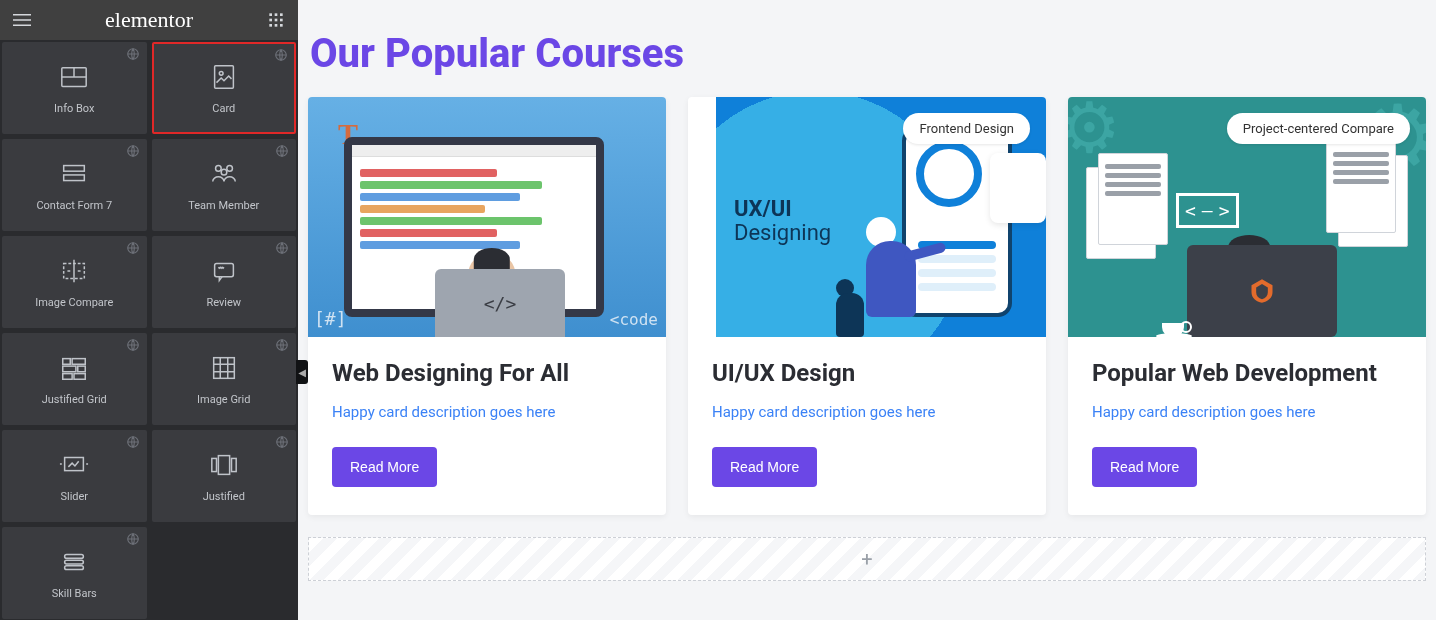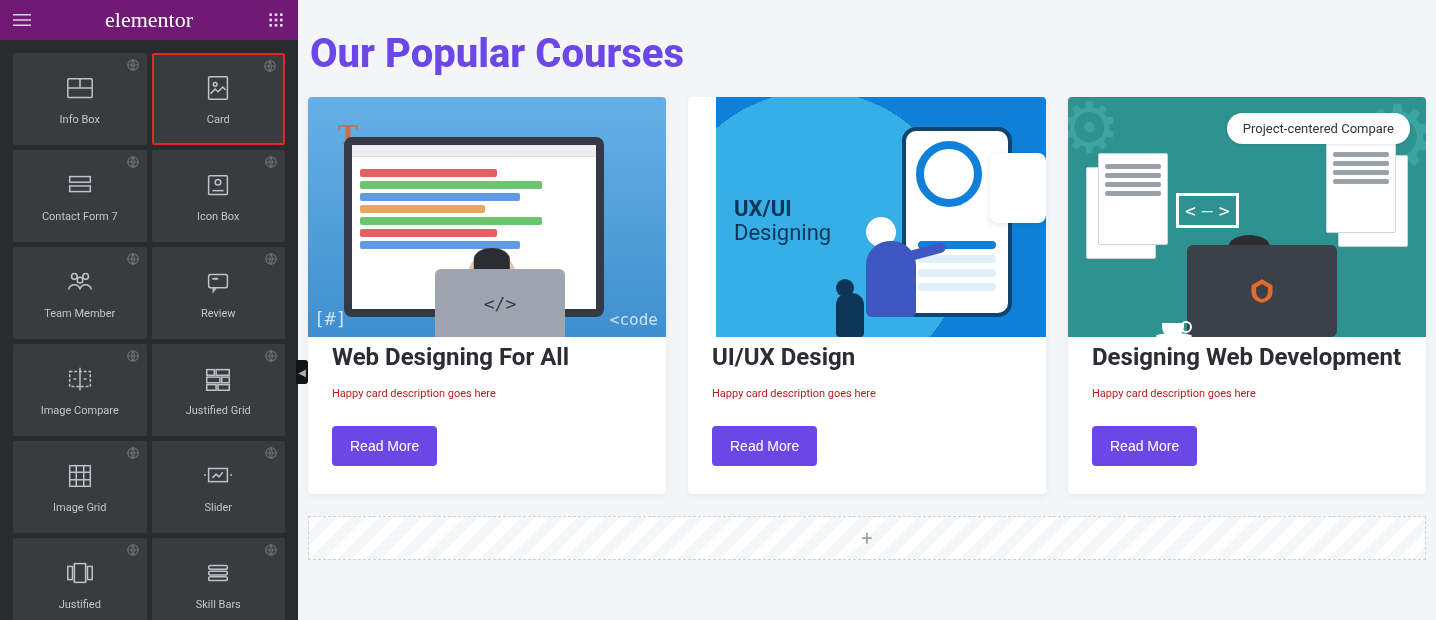--- a/index.html
+++ b/index.html
@@ -9,37 +9,37 @@
   
   .sidebar {
     width: 298px; min-width: 298px;
     background: #2a2b2e;
     display: flex; flex-direction: column;
     color: #d5d8dc;
     position: relative;
   }
   .sb-header {
     height: 40px;
-    background: #701a75;
+    background: #404040;
     display: flex; align-items: center; justify-content: space-between;
     padding: 0 10px;
   }
   .sb-header .burger, .sb-header .grid-btn {
     width: 24px; height: 24px;
     display: flex; align-items: center; justify-content: center;
     color: #d5d8dc; cursor: pointer;
   }
   .sb-header .logo {
     font-family: "Brush Script MT", cursive;
     font-size: 22px; color: #fff;
   }
   .widget-grid {
     flex: 1; overflow-y: auto;
     display: grid; grid-template-columns: 1fr 1fr;
-    gap: 5px; padding: 13px;
+    gap: 5px; padding: 2px;
   }
   .widget-item {
     background: #3a3b3f;
     border: 1px solid transparent;
     border-radius: 2px;
     height: 92px;
     display: flex; flex-direction: column;
     align-items: center; justify-content: center;
     gap: 10px;
     position: relative;
@@ -86,23 +86,23 @@
     display:flex; align-items:center; justify-content:center;
     overflow:hidden;
   }
   .card-badge {
     position: absolute; top: 16px; right: 16px;
     background: #fff; border-radius: 999px;
     padding: 8px 16px; font-size: 13px;
     color: #333;
     box-shadow: 0 1px 3px rgba(0,0,0,0.1);
   }
-  .card-body { padding: 6px 24px 28px; }
+  .card-body { padding: 22px 24px 28px; }
   .card-title { font-size: 24px; font-weight: 700; color:#2b2d33; margin-bottom: 10px; }
-  .card-desc { font-size: 11px; color:#b91c1c; margin-bottom: 26px; margin-top: 16px; }
+  .card-desc { font-size: 15px; color:#3b82f6; margin-bottom: 26px; margin-top: 16px; }
   .read-more {
     display:inline-block;
     background:#6b47e6; color:#fff;
     border:none; border-radius:4px;
     padding: 12px 18px; font-size:14px; cursor:pointer;
   }
   
   .add-section {
     margin-top: 22px;
     height: 44px;
@@ -239,34 +239,20 @@
           </svg></span>
       <span class="w-icon">
           <svg viewBox="0 0 32 32" fill="none" stroke="currentColor" stroke-width="1.6">
             <rect x="5" y="7" width="22" height="6"></rect>
             <rect x="5" y="17" width="22" height="6"></rect>
           </svg>
         </span>
       <span>Contact Form 7</span>
     </div>
 
-    <div class="widget-item">
-      <span class="globe"><svg viewBox="0 0 24 24" fill="currentColor">
-            <circle cx="12" cy="12" r="9" fill="none" stroke="currentColor" stroke-width="2"></circle>
-            <path d="M3 12h18M12 3c3 3 3 15 0 18M12 3c-3 3-3 15 0 18" fill="none" stroke="currentColor" stroke-width="2"></path>
-          </svg></span>
-      <span class="w-icon">
-          <svg viewBox="0 0 32 32" fill="none" stroke="currentColor" stroke-width="1.6">
-            <rect x="6" y="6" width="20" height="20" rx="1"></rect>
-            <circle cx="16" cy="13" r="3"></circle>
-            <line x1="10" y1="22" x2="22" y2="22"></line>
-          </svg>
-        </span>
-      <span>Icon Box</span>
-    </div>
 
     <div class="widget-item">
       <span class="globe"><svg viewBox="0 0 24 24" fill="currentColor">
             <circle cx="12" cy="12" r="9" fill="none" stroke="currentColor" stroke-width="2"></circle>
             <path d="M3 12h18M12 3c3 3 3 15 0 18M12 3c-3 3-3 15 0 18" fill="none" stroke="currentColor" stroke-width="2"></path>
           </svg></span>
       <span class="w-icon">
           <svg viewBox="0 0 32 32" fill="none" stroke="currentColor" stroke-width="1.6">
             <circle cx="10" cy="10" r="3"></circle>
             <circle cx="22" cy="10" r="3"></circle>
@@ -277,41 +263,41 @@
       <span>Team Member</span>
     </div>
 
     <div class="widget-item">
       <span class="globe"><svg viewBox="0 0 24 24" fill="currentColor">
             <circle cx="12" cy="12" r="9" fill="none" stroke="currentColor" stroke-width="2"></circle>
             <path d="M3 12h18M12 3c3 3 3 15 0 18M12 3c-3 3-3 15 0 18" fill="none" stroke="currentColor" stroke-width="2"></path>
           </svg></span>
       <span class="w-icon">
           <svg viewBox="0 0 32 32" fill="none" stroke="currentColor" stroke-width="1.6">
+            <rect x="5" y="8" width="22" height="16" stroke-dasharray="3 2"></rect>
+            <line x1="16" y1="4" x2="16" y2="28"></line>
+            <path d="M12 16l-3 0M20 16l3 0"></path>
+          </svg>
+        </span>
+      <span>Image Compare</span>
+    </div>
+
+    <div class="widget-item">
+      <span class="globe"><svg viewBox="0 0 24 24" fill="currentColor">
+            <circle cx="12" cy="12" r="9" fill="none" stroke="currentColor" stroke-width="2"></circle>
+            <path d="M3 12h18M12 3c3 3 3 15 0 18M12 3c-3 3-3 15 0 18" fill="none" stroke="currentColor" stroke-width="2"></path>
+          </svg></span>
+      <span class="w-icon">
+          <svg viewBox="0 0 32 32" fill="none" stroke="currentColor" stroke-width="1.6">
             <rect x="6" y="8" width="20" height="14" rx="2"></rect>
             <path d="M14 22l-3 4v-4"></path>
             <path d="M10 12l1 1 1-1 1 1 1-1 1 1 1-1"></path>
           </svg>
         </span>
       <span>Review</span>
-    </div>
-
-    <div class="widget-item">
-      <span class="globe"><svg viewBox="0 0 24 24" fill="currentColor">
-            <circle cx="12" cy="12" r="9" fill="none" stroke="currentColor" stroke-width="2"></circle>
-            <path d="M3 12h18M12 3c3 3 3 15 0 18M12 3c-3 3-3 15 0 18" fill="none" stroke="currentColor" stroke-width="2"></path>
-          </svg></span>
-      <span class="w-icon">
-          <svg viewBox="0 0 32 32" fill="none" stroke="currentColor" stroke-width="1.6">
-            <rect x="5" y="8" width="22" height="16" stroke-dasharray="3 2"></rect>
-            <line x1="16" y1="4" x2="16" y2="28"></line>
-            <path d="M12 16l-3 0M20 16l3 0"></path>
-          </svg>
-        </span>
-      <span>Image Compare</span>
     </div>
 
     <div class="widget-item">
       <span class="globe"><svg viewBox="0 0 24 24" fill="currentColor">
             <circle cx="12" cy="12" r="9" fill="none" stroke="currentColor" stroke-width="2"></circle>
             <path d="M3 12h18M12 3c3 3 3 15 0 18M12 3c-3 3-3 15 0 18" fill="none" stroke="currentColor" stroke-width="2"></path>
           </svg></span>
       <span class="w-icon">
           <svg viewBox="0 0 32 32" fill="none" stroke="currentColor" stroke-width="1.6">
             <rect x="4" y="6" width="8" height="6"></rect>
@@ -450,20 +436,21 @@
           <div class="woman">
               <div class="head"></div>
               <div class="body"></div>
               <div class="arm"></div>
             </div>
           <div class="mansm">
               <div class="h"></div>
               <div class="b"></div>
             </div>
         </div>
+        <span class="card-badge">Frontend Design</span>
       </div>
       <div class="card-body">
         <h3 class="card-title">UI/UX Design</h3>
         <p class="card-desc">Happy card description goes here</p>
         <button class="read-more">Read More</button>
       </div>
     </div>
 
     <div class="card">
       <div class="card-img">
@@ -500,21 +487,21 @@
               <svg width="28" height="28" viewBox="0 0 24 24" fill="currentColor">
                 <path d="M12 2l9 5v6c0 5-4 8-9 9-5-1-9-4-9-9V7l9-5zm0 4l-5 3v4c0 3 2 5 5 6 3-1 5-3 5-6V9l-5-3z"></path>
               </svg>
             </div>
           <div class="saucer"></div>
             <div class="cup"></div>
         </div>
         <span class="card-badge">Project-centered Compare</span>
       </div>
       <div class="card-body">
-        <h3 class="card-title">Designing Web Development</h3>
+        <h3 class="card-title">Popular Web Development</h3>
         <p class="card-desc">Happy card description goes here</p>
         <button class="read-more">Read More</button>
       </div>
     </div>
   </div>
 
   <div class="add-section">
     <span>+</span>
   </div>
 </main>

